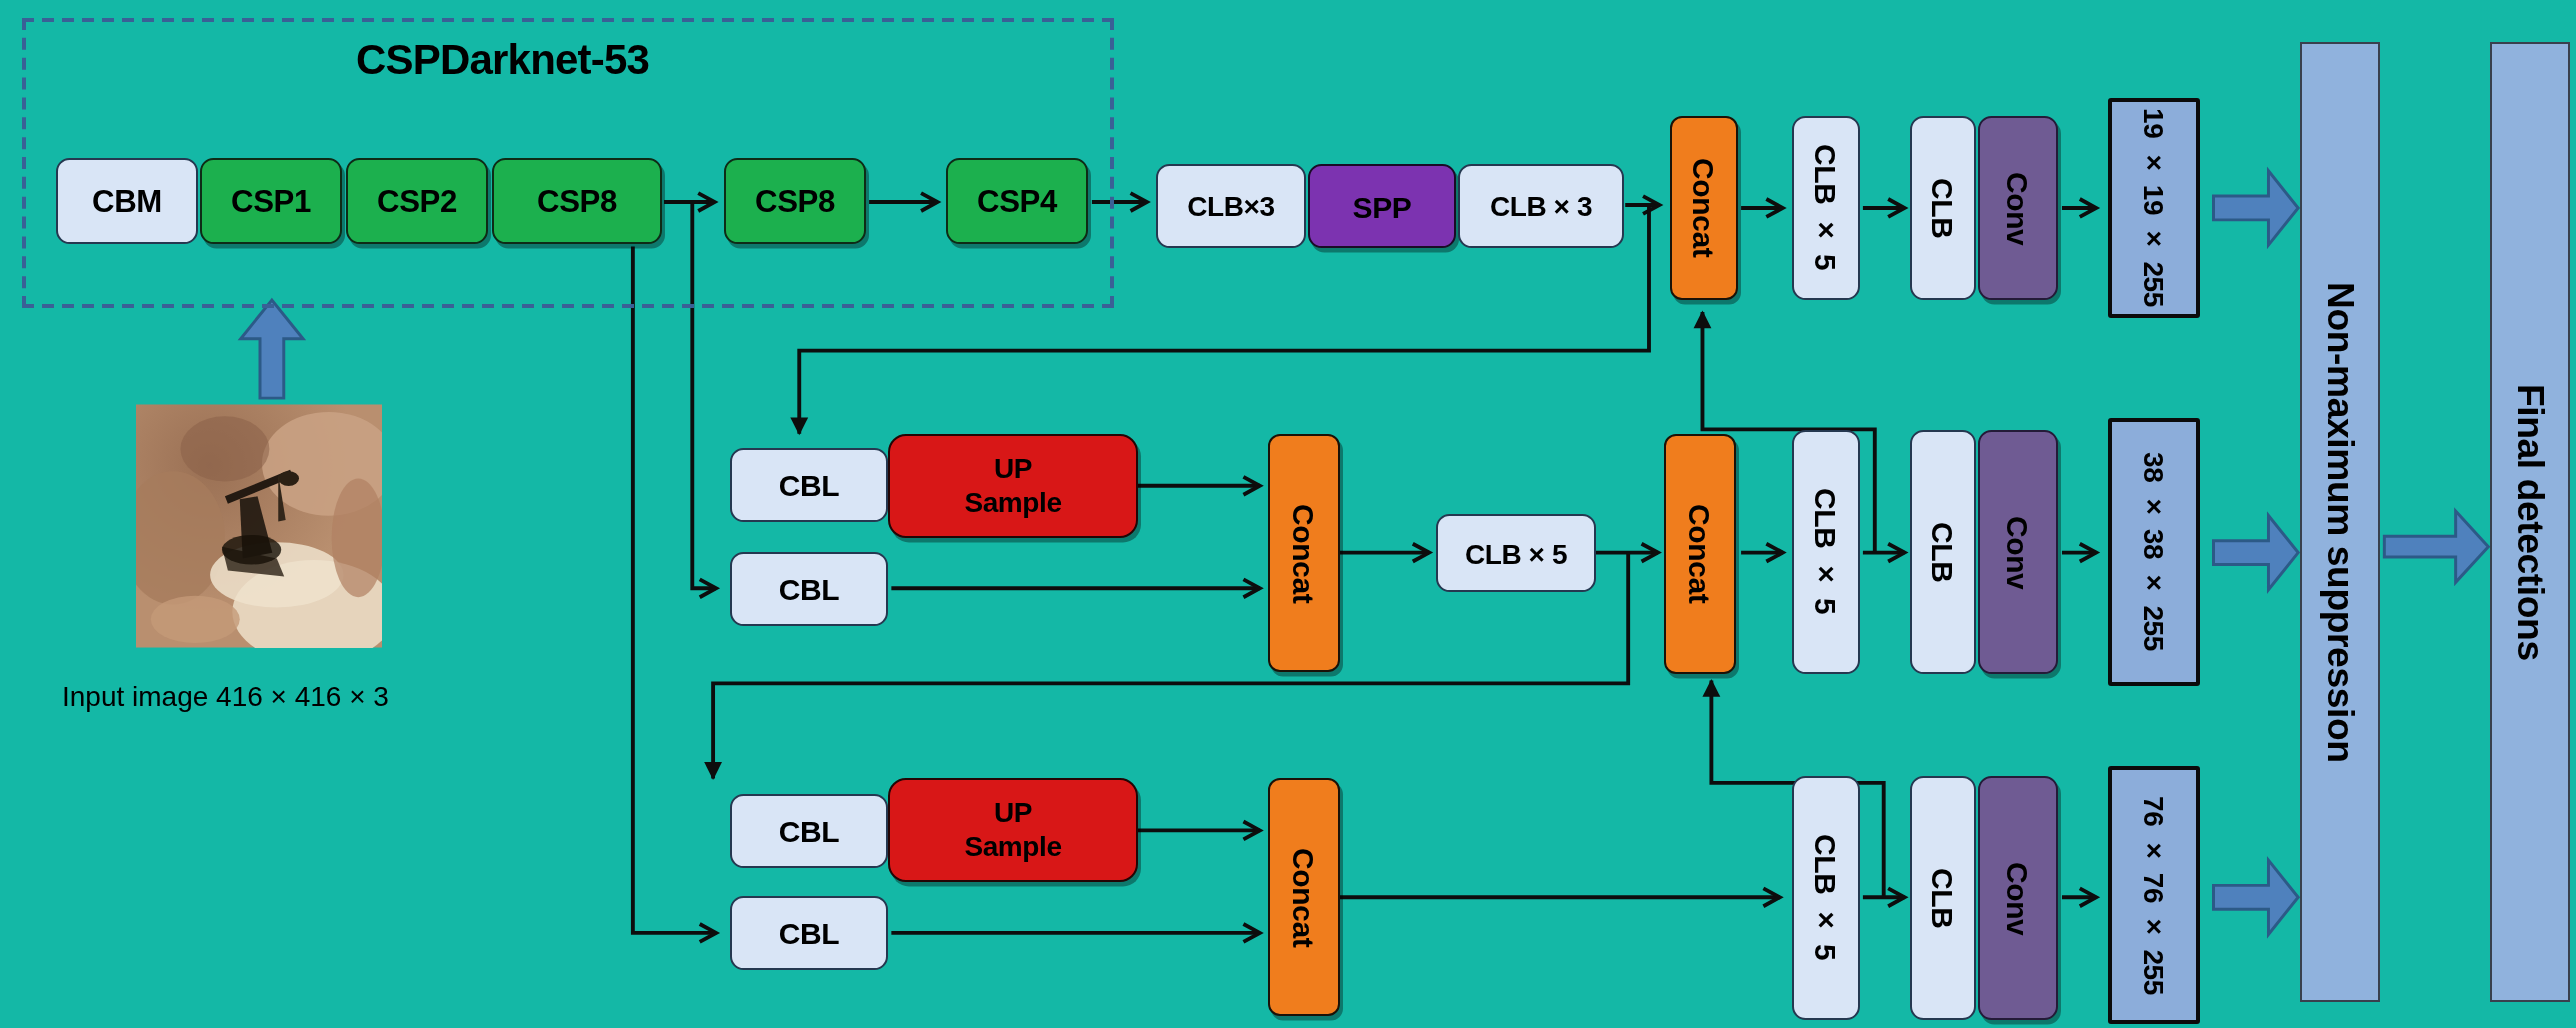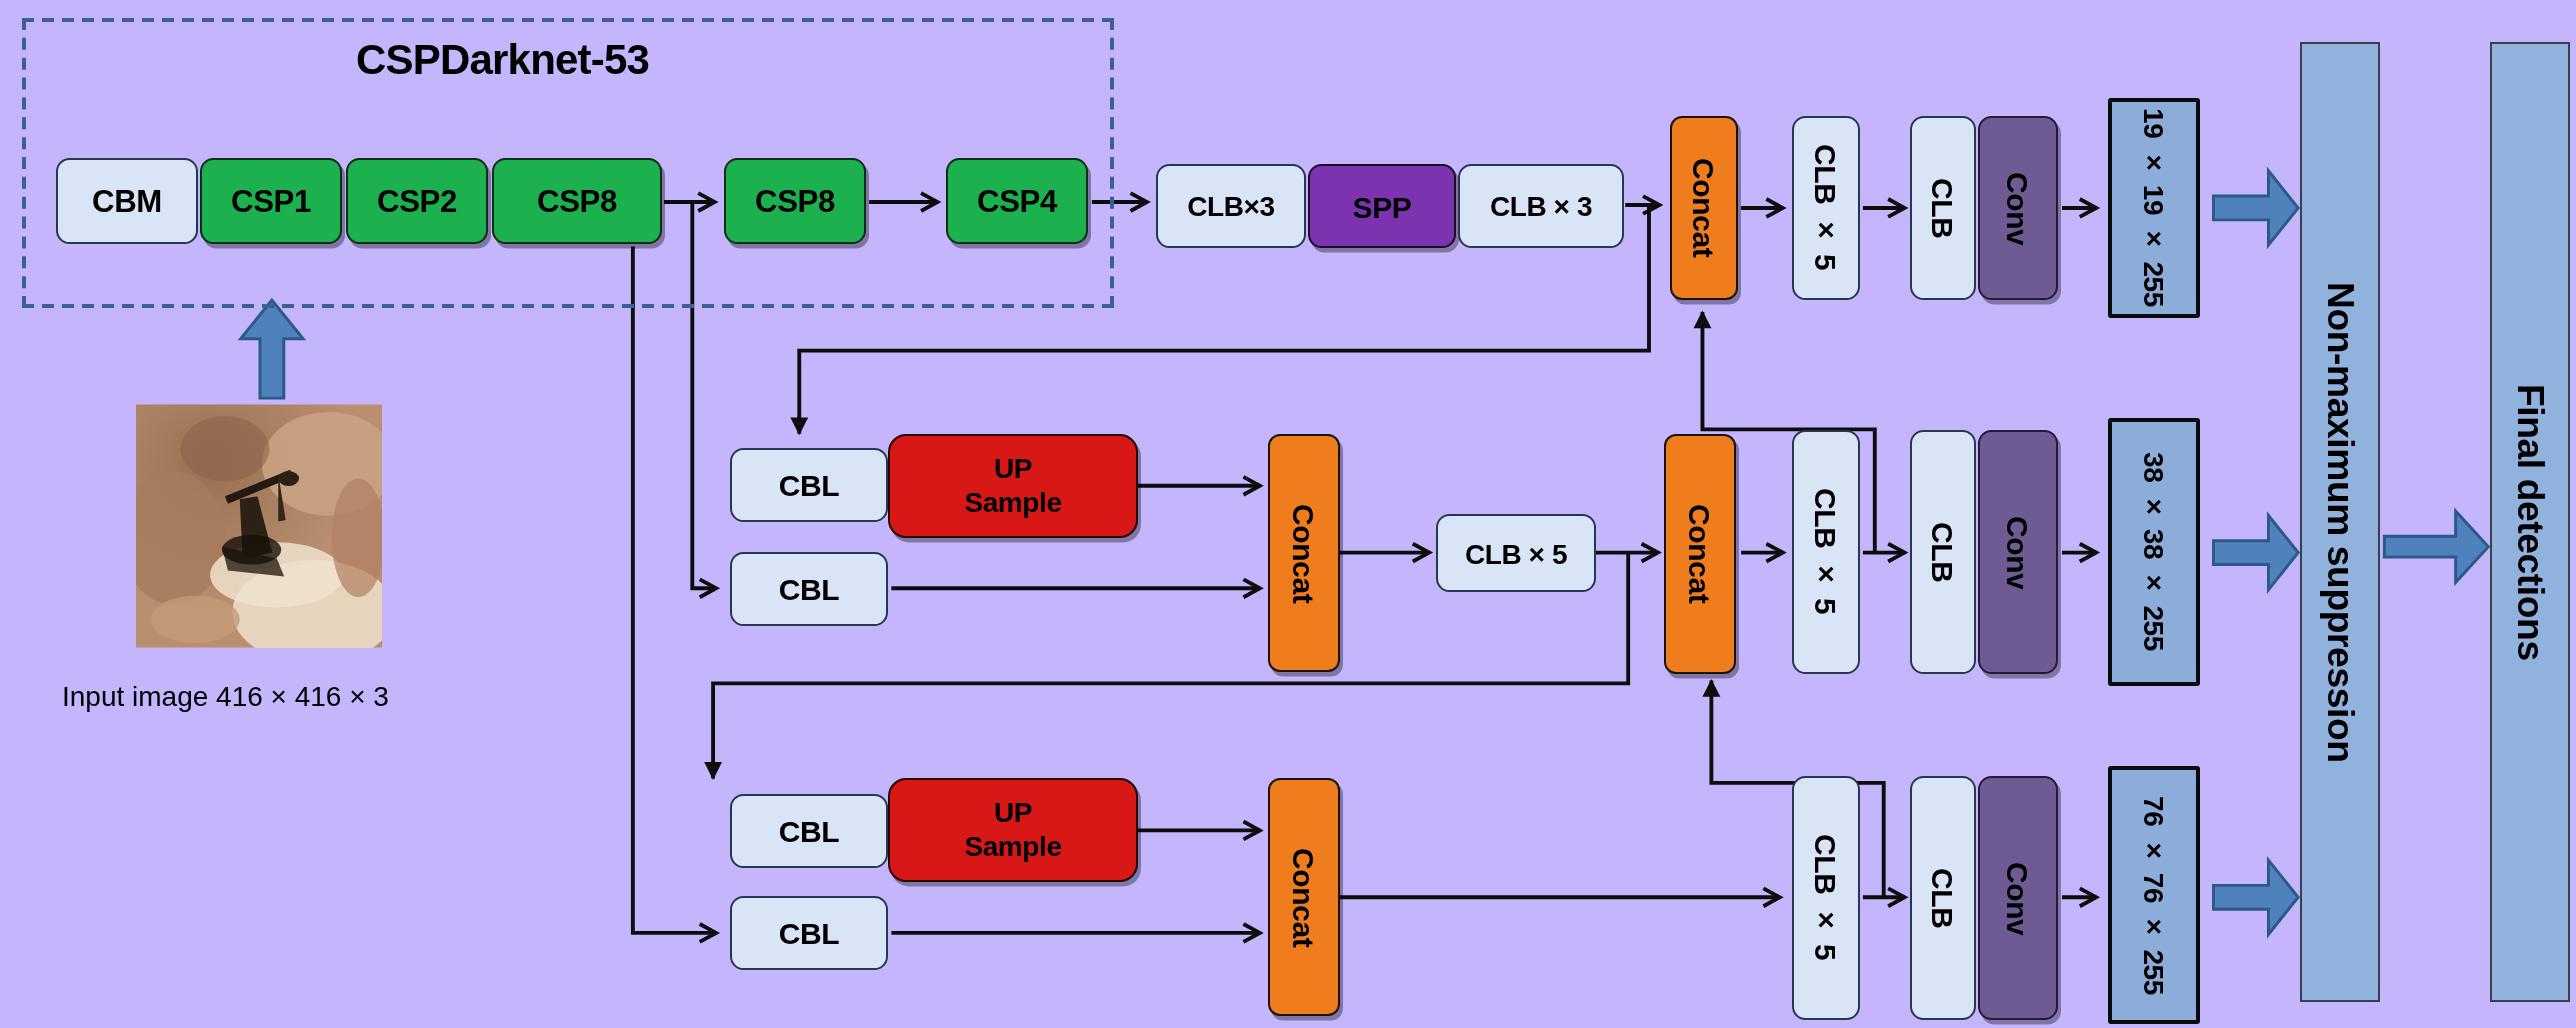--- a/index.html
+++ b/index.html
@@ -1,16 +1,16 @@
 <!DOCTYPE html>
 <html style="font-size:12px"><head>
 <meta charset="utf-8">
 <style>
   html,body{margin:0;padding:0;background:#ffffff;}
-  .viewport{position:relative;width:2576px;height:1028px;overflow:hidden;background:#c4b5fd;}
+  .viewport{position:relative;width:2576px;height:1028px;overflow:hidden;background:#14b8a6;}
   .stage{position:absolute;left:0;top:0;width:1288px;height:514px;
          transform:scale(2);transform-origin:0 0;
          font-family:"Liberation Sans",sans-serif;color:#000;}
   .box{position:absolute;box-sizing:border-box;display:flex;align-items:center;justify-content:center;
        font-weight:bold;text-align:center;z-index:2;letter-spacing:-0.2px;}
   .lblue{background:#d9e5f6;border:1.9px solid #253850;border-radius:6.7px;}
   .green{background:#1cb04e;border:1.9px solid #0e2b16;border-radius:6.7px;box-shadow:1.5px 2.2px 0 rgba(0,0,0,.35);}
   .purple{background:#7c33b0;border:1.9px solid #1a0b26;border-radius:6.7px;box-shadow:1.5px 2.2px 0 rgba(0,0,0,.35);}
   .orange{background:#f07d1d;border:1.9px solid #1a1208;border-radius:6px;box-shadow:1.5px 2.2px 0 rgba(0,0,0,.35);}
   .red{background:#d81717;border:1.9px solid #230505;border-radius:9px;box-shadow:1.5px 2.2px 0 rgba(0,0,0,.35);}

